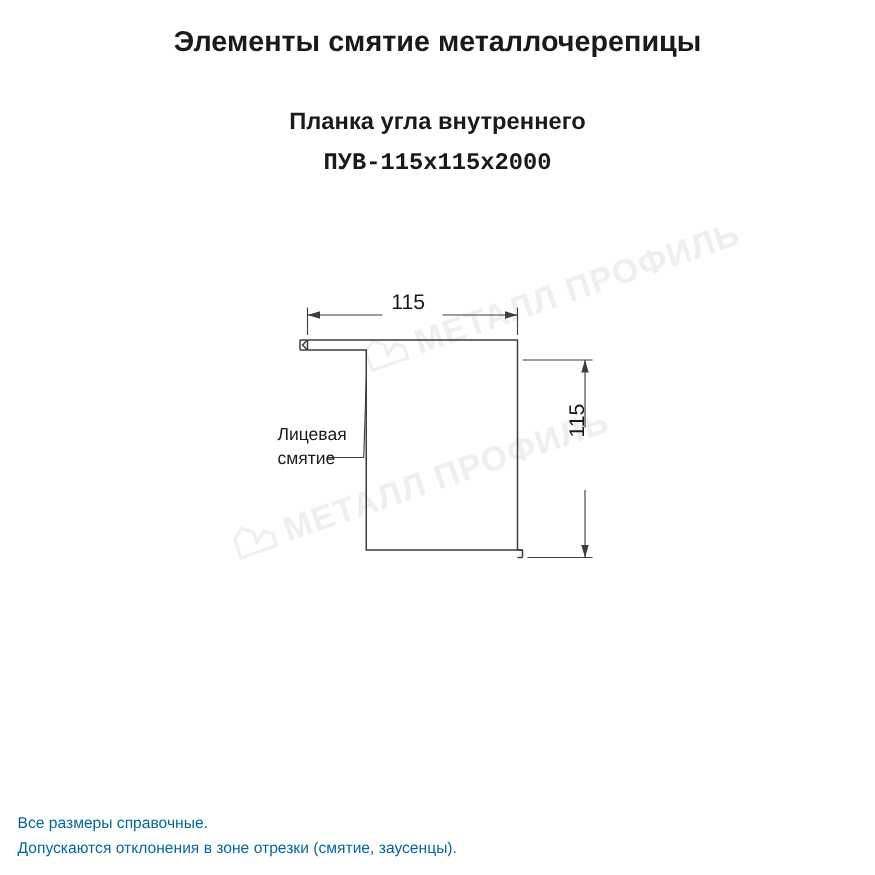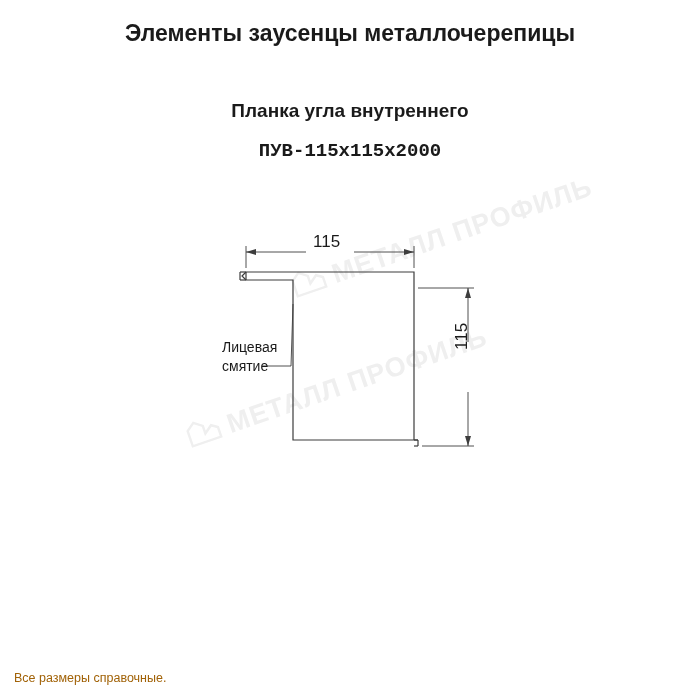--- a/index.html
+++ b/index.html
@@ -28,21 +28,21 @@
     font-size: 23px;
     font-weight: bold;
     letter-spacing: 0px;
     line-height: 1.2;
     margin: 0;
     padding: 0;
   }
   .sub-title {
     font-size: 19px;
     font-weight: bold;
-    margin: 17px;
+    margin: 4px;
     padding: 0;
     line-height: 1.25;
   }
   .subtitle-wrap {
     position: absolute;
     top: 82px;
     left: 0;
     width: 700px;
     text-align: center;
   }
@@ -110,29 +110,29 @@
     color: #1a1a1a;
   }
 
   
   .footer {
     position: absolute;
     left: 14px;
     bottom: 12px;
     font-size: 12.5px;
     line-height: 1.55;
-    color: #a16207;
+    color: #0369a1;
   }
   .footer div { white-space: nowrap; }
 </style>
 </head>
 <body>
 
 <div class="title-block">
-  <h1 class="main-title">Элементы заусенцы металлочерепицы</h1>
+  <h1 class="main-title">Элементы смятие металлочерепицы</h1>
 </div>
 
 <div class="subtitle-wrap">
   <div class="sub-title">Планка угла внутреннего</div>
   <div class="sub-title second">ПУВ-115х115х2000</div>
 </div>
 
 <div class="watermark wm1">
   <span class="wm-icon">
     <svg width="34" height="26" viewBox="0 0 34 26">
@@ -207,13 +207,14 @@
 
 <div class="dim-label dim-115-right">115</div>
 
 <div class="face-label">
   <div>Лицевая</div>
   <div>смятие</div>
 </div>
 
 <div class="footer">
   <div>Все размеры справочные.</div>
+  <div>Допускаются отклонения в зоне отрезки (смятие, заусенцы).</div>
 </div>
 
 </body></html>

